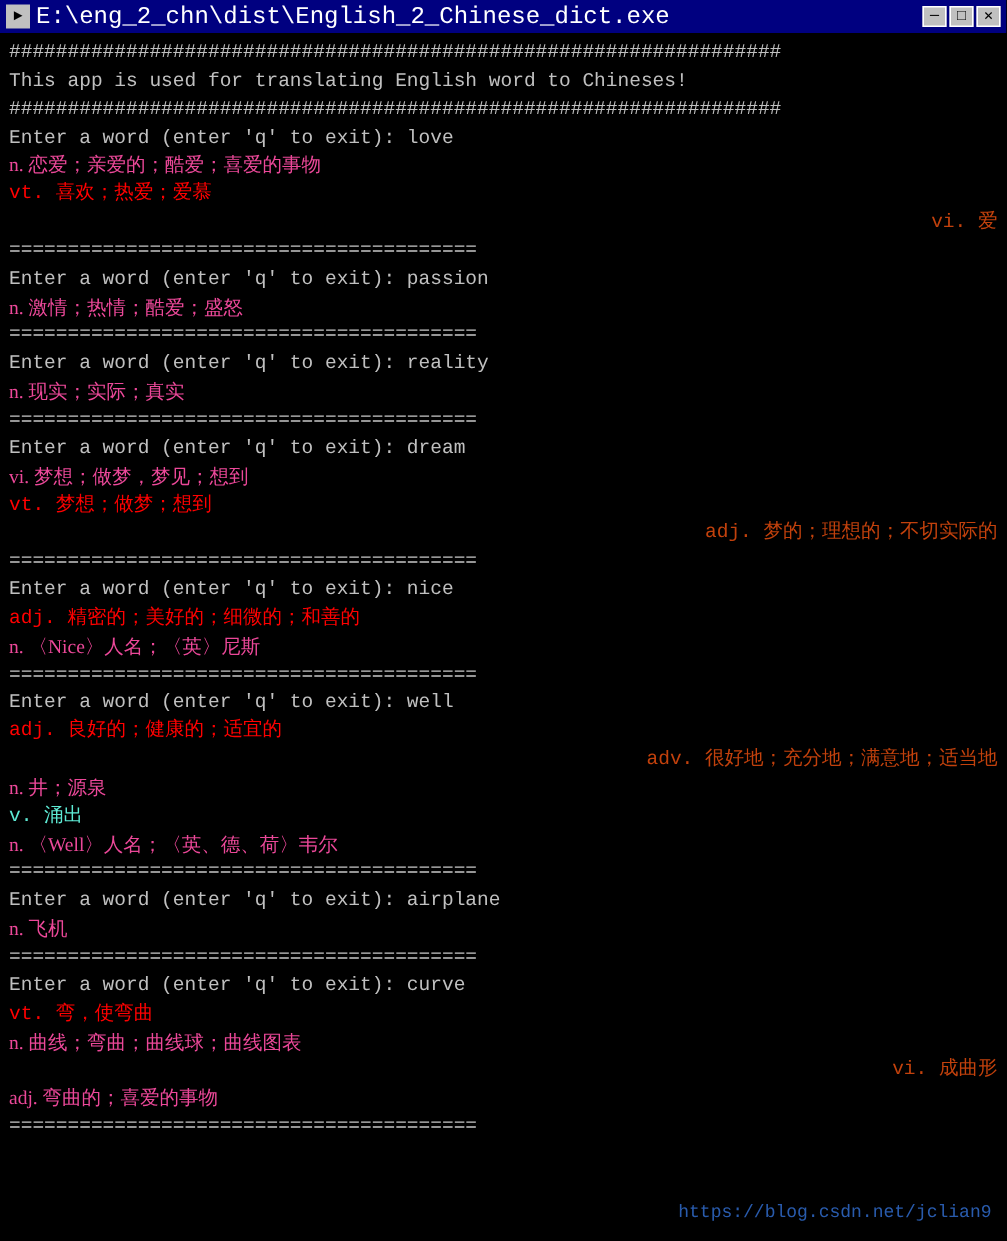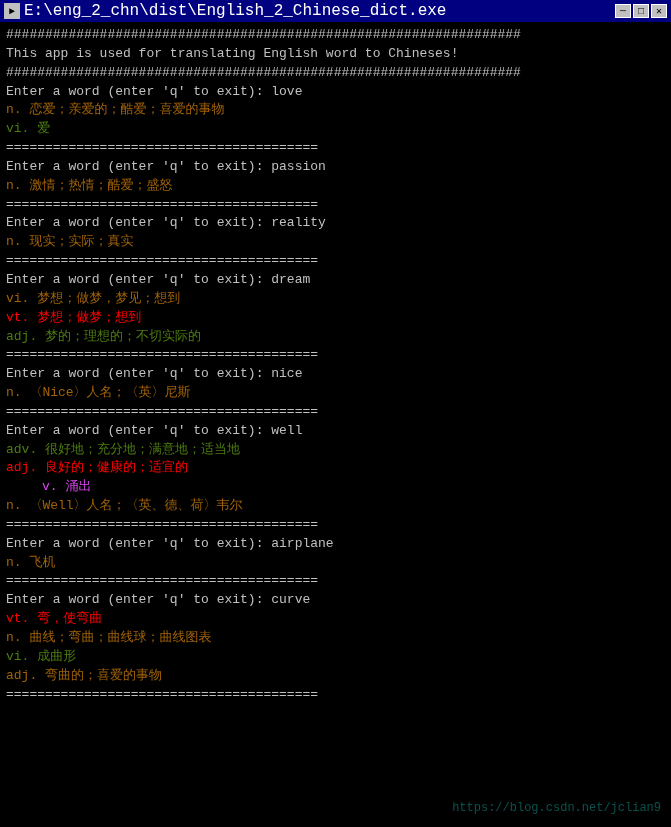--- a/index.html
+++ b/index.html
@@ -72,30 +72,30 @@
       line-height: 1.45;
       position: relative;
     }
 
     .line {
       white-space: pre;
       display: block;
     }
 
     .gray { color: #c0c0c0; }
-    .cyan { color: #a16207; }
+    .cyan { color: #ec4899; font-family: Liberation Serif, serif; }
     .red { color: #ff0000; }
-    .yellow { color: #4d7c0f; }
-    .green { color: #d946ef; margin-left: 36px; }
+    .yellow { color: #c2410c; text-align: right; }
+    .green { color: #5eead4; }
 
     .watermark {
       position: absolute;
       bottom: 10px;
       right: 10px;
-      color: #0f766e;
+      color: #3b82f6;
       font-size: 12px;
       opacity: 0.7;
     }
   </style>
 </head>
 <body>
 
 <div class="title-bar">
   <div class="title-bar-left">
     <div class="title-icon">►</div>
@@ -109,44 +109,47 @@
 </div>
 
 <div class="console-area" id="console-area">
   <div id="lines-container">
       <span class="line gray">##################################################################</span>
       <span class="line gray">This app is used for translating English word to Chineses!</span>
       <span class="line gray">##################################################################</span>
       <span class="line gray"></span>
       <span class="line gray">Enter a word (enter 'q' to exit): love</span>
       <span class="line cyan">n. 恋爱；亲爱的；酷爱；喜爱的事物</span>
+      <span class="line red">vt. 喜欢；热爱；爱慕</span>
       <span class="line yellow">vi. 爱</span>
       <span class="line gray">========================================</span>
       <span class="line gray"></span>
       <span class="line gray">Enter a word (enter 'q' to exit): passion</span>
       <span class="line cyan">n. 激情；热情；酷爱；盛怒</span>
       <span class="line gray">========================================</span>
       <span class="line gray"></span>
       <span class="line gray">Enter a word (enter 'q' to exit): reality</span>
       <span class="line cyan">n. 现实；实际；真实</span>
       <span class="line gray">========================================</span>
       <span class="line gray"></span>
       <span class="line gray">Enter a word (enter 'q' to exit): dream</span>
       <span class="line cyan">vi. 梦想；做梦，梦见；想到</span>
       <span class="line red">vt. 梦想；做梦；想到</span>
       <span class="line yellow">adj. 梦的；理想的；不切实际的</span>
       <span class="line gray">========================================</span>
       <span class="line gray"></span>
       <span class="line gray">Enter a word (enter 'q' to exit): nice</span>
+      <span class="line red">adj. 精密的；美好的；细微的；和善的</span>
       <span class="line cyan">n. 〈Nice〉人名；〈英〉尼斯</span>
       <span class="line gray">========================================</span>
       <span class="line gray"></span>
       <span class="line gray">Enter a word (enter 'q' to exit): well</span>
+      <span class="line red">adj. 良好的；健康的；适宜的</span>
       <span class="line yellow">adv. 很好地；充分地；满意地；适当地</span>
-      <span class="line red">adj. 良好的；健康的；适宜的</span>
+      <span class="line cyan">n. 井；源泉</span>
       <span class="line green">v. 涌出</span>
       <span class="line cyan">n. 〈Well〉人名；〈英、德、荷〉韦尔</span>
       <span class="line gray">========================================</span>
       <span class="line gray"></span>
       <span class="line gray">Enter a word (enter 'q' to exit): airplane</span>
       <span class="line cyan">n. 飞机</span>
       <span class="line gray">========================================</span>
       <span class="line gray"></span>
       <span class="line gray">Enter a word (enter 'q' to exit): curve</span>
       <span class="line red">vt. 弯，使弯曲</span>

